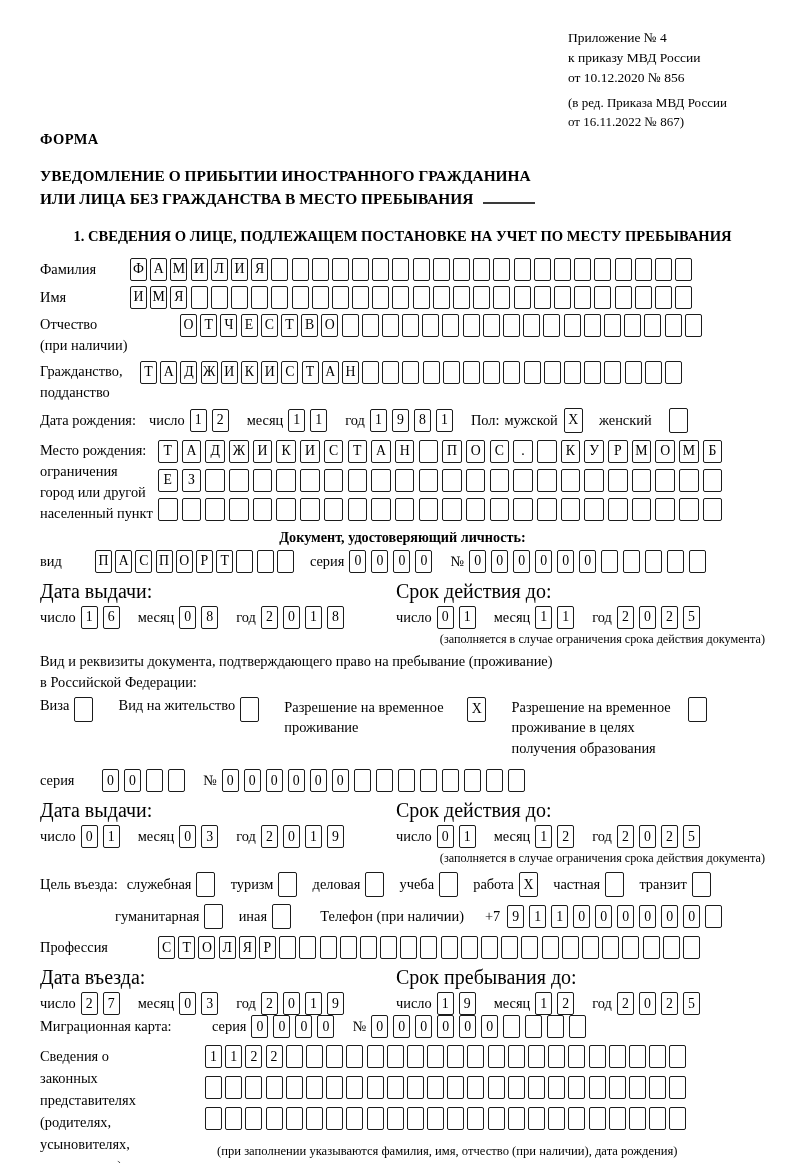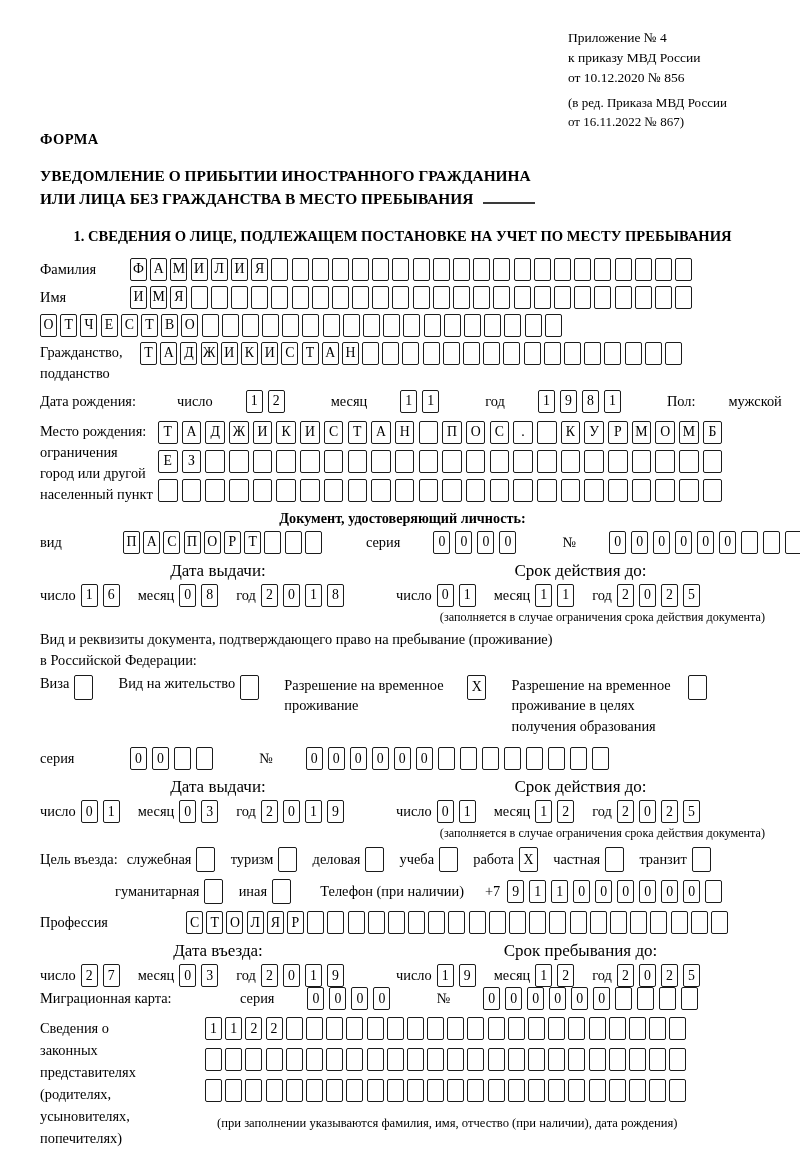--- a/index.html
+++ b/index.html
@@ -23,29 +23,29 @@
   .flabel { flex:0 0 auto; }
   .lblock { line-height:21px; }
   .w90 { width:90px; } .w100 { width:100px; } .w118 { width:118px; } .w140 { width:140px; }
 
   .cboxes { display:flex; align-items:center; flex-wrap:nowrap; }
   .cbox { width:17px; height:23px; border:1.5px solid #1b1b1b; border-radius:2px; margin-right:3.2px;
           display:flex; align-items:center; justify-content:center; font-size:13.8px; flex:none; background:#fff; }
   .wide .cbox { width:19.5px; margin-right:4.2px; }
   .dateb .cbox { margin-right:5px; }
   .chk .cbox { width:19px; height:25px; }
-  .mrow { margin-bottom:7px;gap:28px; }
+  .mrow { margin-bottom:7px; }
 
   .dlab { margin:0 5px 0 13px; }
   .dlab.first { margin-left:0; }
 
   .dates-pair { display:flex; margin-top:2px; }
   .dcol-left { width:356px; }
   .dcol-right { flex:1 1 auto; }
-  .dates-head { text-align:center; font-size:17px; margin-bottom:3px; }
+  .dates-head { text-align:left; font-size:20px; margin-bottom:3px; }
   .date-line { display:flex; align-items:center; }
   .restrict-note { text-align:right; font-size:12.2px; margin-top:3px; margin-bottom:6px; }
 
   .intro-line { margin-bottom:4px; }
   .permit-row { display:flex; align-items:flex-start; margin:6px 0 10px 0; }
   .opt-label { margin-right:5px; }
   .opt-label.center { text-align:left; line-height:1.45; }
   .opt-ml { margin-left:22px; }
   .purpose-row { display:flex; align-items:center; margin-bottom:7px; }
   .purpose-row .opt-label { margin-left:12px; }
@@ -144,20 +144,24 @@
           <span class="cbox">&nbsp;</span>
           <span class="cbox">&nbsp;</span>
           <span class="cbox">&nbsp;</span>
           <span class="cbox">&nbsp;</span>
           <span class="cbox">&nbsp;</span>
           <span class="cbox">&nbsp;</span>
         </span>
     </div>
 
     <div class="frow top">
+      <span class="flabel w140 lblock">
+        <div>Отчество</div>
+        <div>(при наличии)</div>
+      </span>
       <span class="cboxes">
           <span class="cbox">О</span>
           <span class="cbox">Т</span>
           <span class="cbox">Ч</span>
           <span class="cbox">Е</span>
           <span class="cbox">С</span>
           <span class="cbox">Т</span>
           <span class="cbox">В</span>
           <span class="cbox">О</span>
           <span class="cbox">&nbsp;</span>

